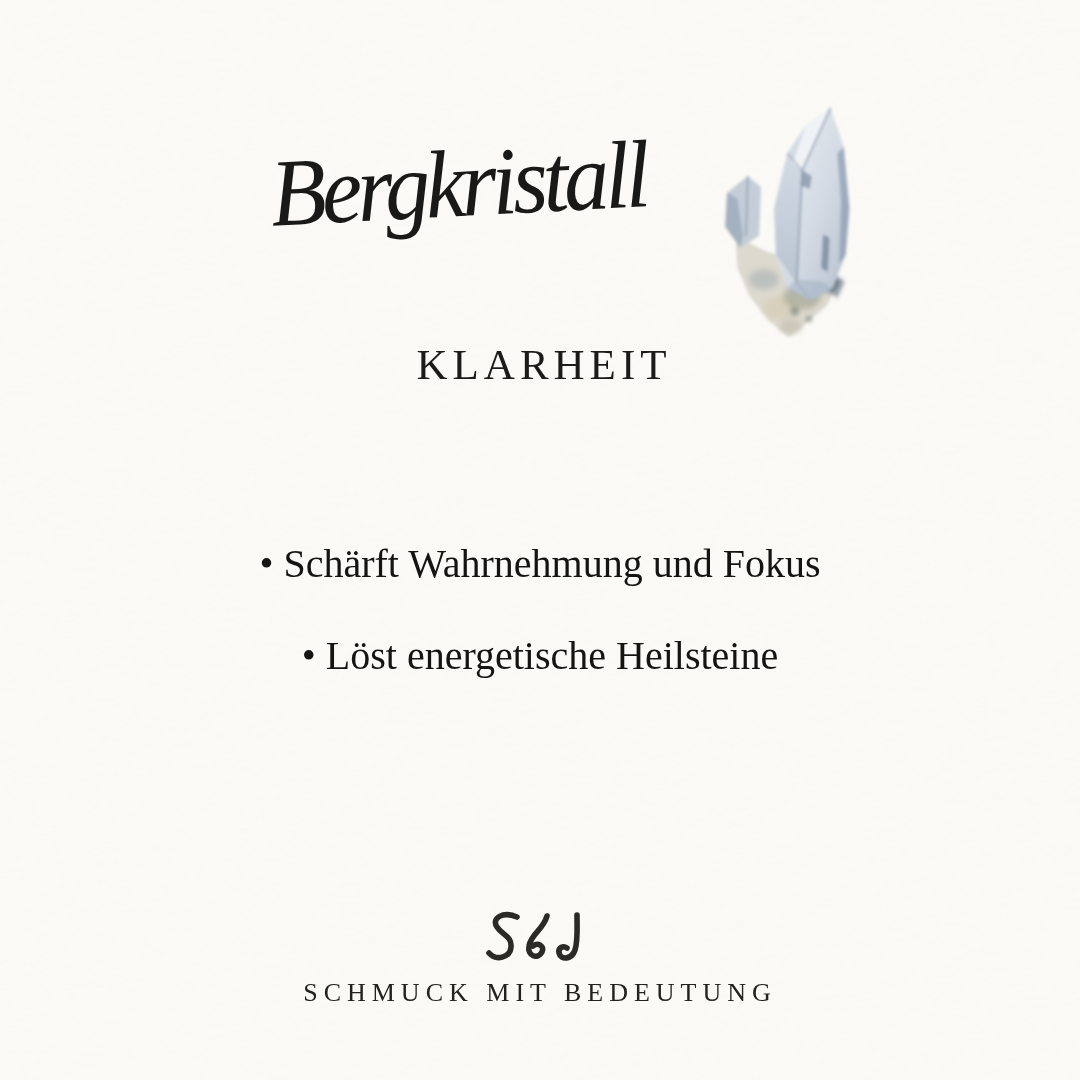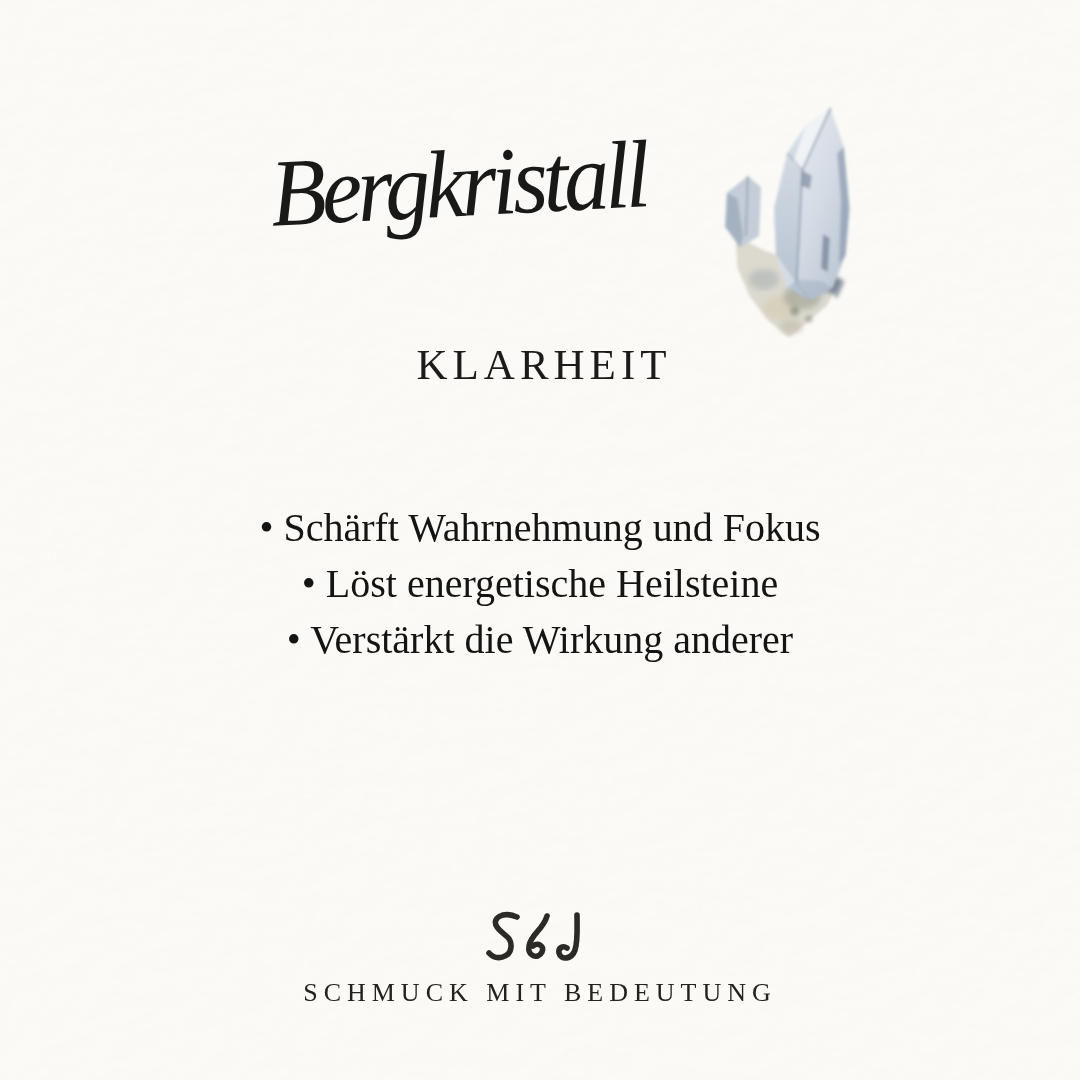--- a/index.html
+++ b/index.html
@@ -46,21 +46,21 @@
     color:#1c1b1a;
   }
   .benefits{
     position:absolute;
     left:0;top:500px;width:1080px;
     text-align:center;
     font-size:40px;
     line-height:56px;
     color:#141412;
   }
-  .benefit-line{white-space:nowrap;}
+  .benefit-line{white-space:nowrap;margin-top:36px;}
   .brand{
     position:absolute;
     left:0;top:908px;width:1080px;
     text-align:center;
   }
   .brand-logo{
     display:block;
     margin:0 auto;
     width:126px;height:64px;
   }
@@ -135,21 +135,20 @@
       <polyline points="90,200 105,218" fill="none" stroke="#8c9ab0" stroke-width="1.4" opacity="0.6"></polyline>
       <polygon points="128,205 105,218 80,205 90,196 116,198" fill="#9fadc0" opacity="0.5"></polygon>
     </g>
   </svg>
 
   <div class="subtitle">KLARHEIT</div>
 
   <div class="benefits">
     <div class="benefit-line">• Schärft Wahrnehmung und Fokus</div>
     <div class="benefit-line">• Löst energetische Heilsteine</div>
-    <div class="benefit-line">• Verstärkt die Wirkung anderer</div>
   </div>
 
   <div class="brand">
     <svg class="brand-logo" viewBox="0 0 126 64" aria-hidden="true">
       <g fill="none" stroke="#2b2a27" stroke-linecap="round">
 
         <path d="M 40,9 C 26,3 14,10 20,19 C 25,27 35,28 34,39 C 33,50 19,53 12,45" stroke-width="5.6"></path>
 
         <path d="M 70,8 C 66,22 54,26 52,38 C 50,48 61,52 65,44 C 68,38 61,34 56,38" stroke-width="5.6"></path>
 

